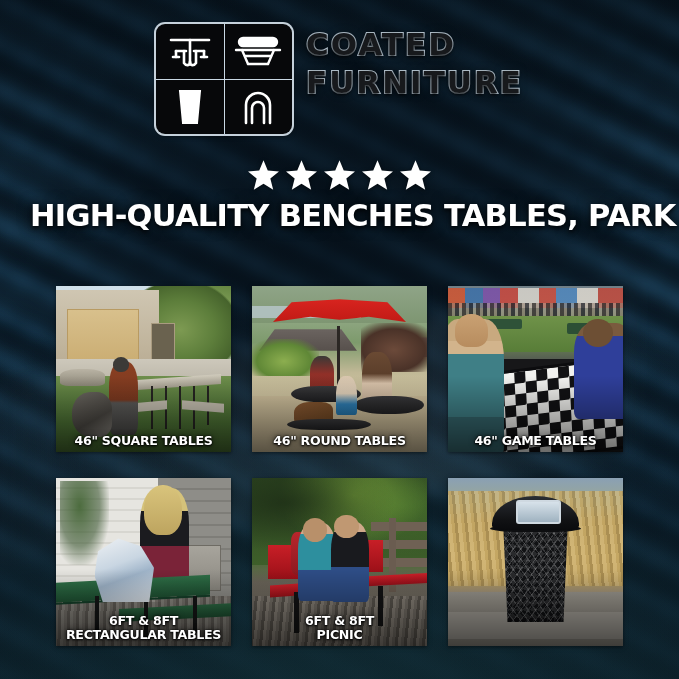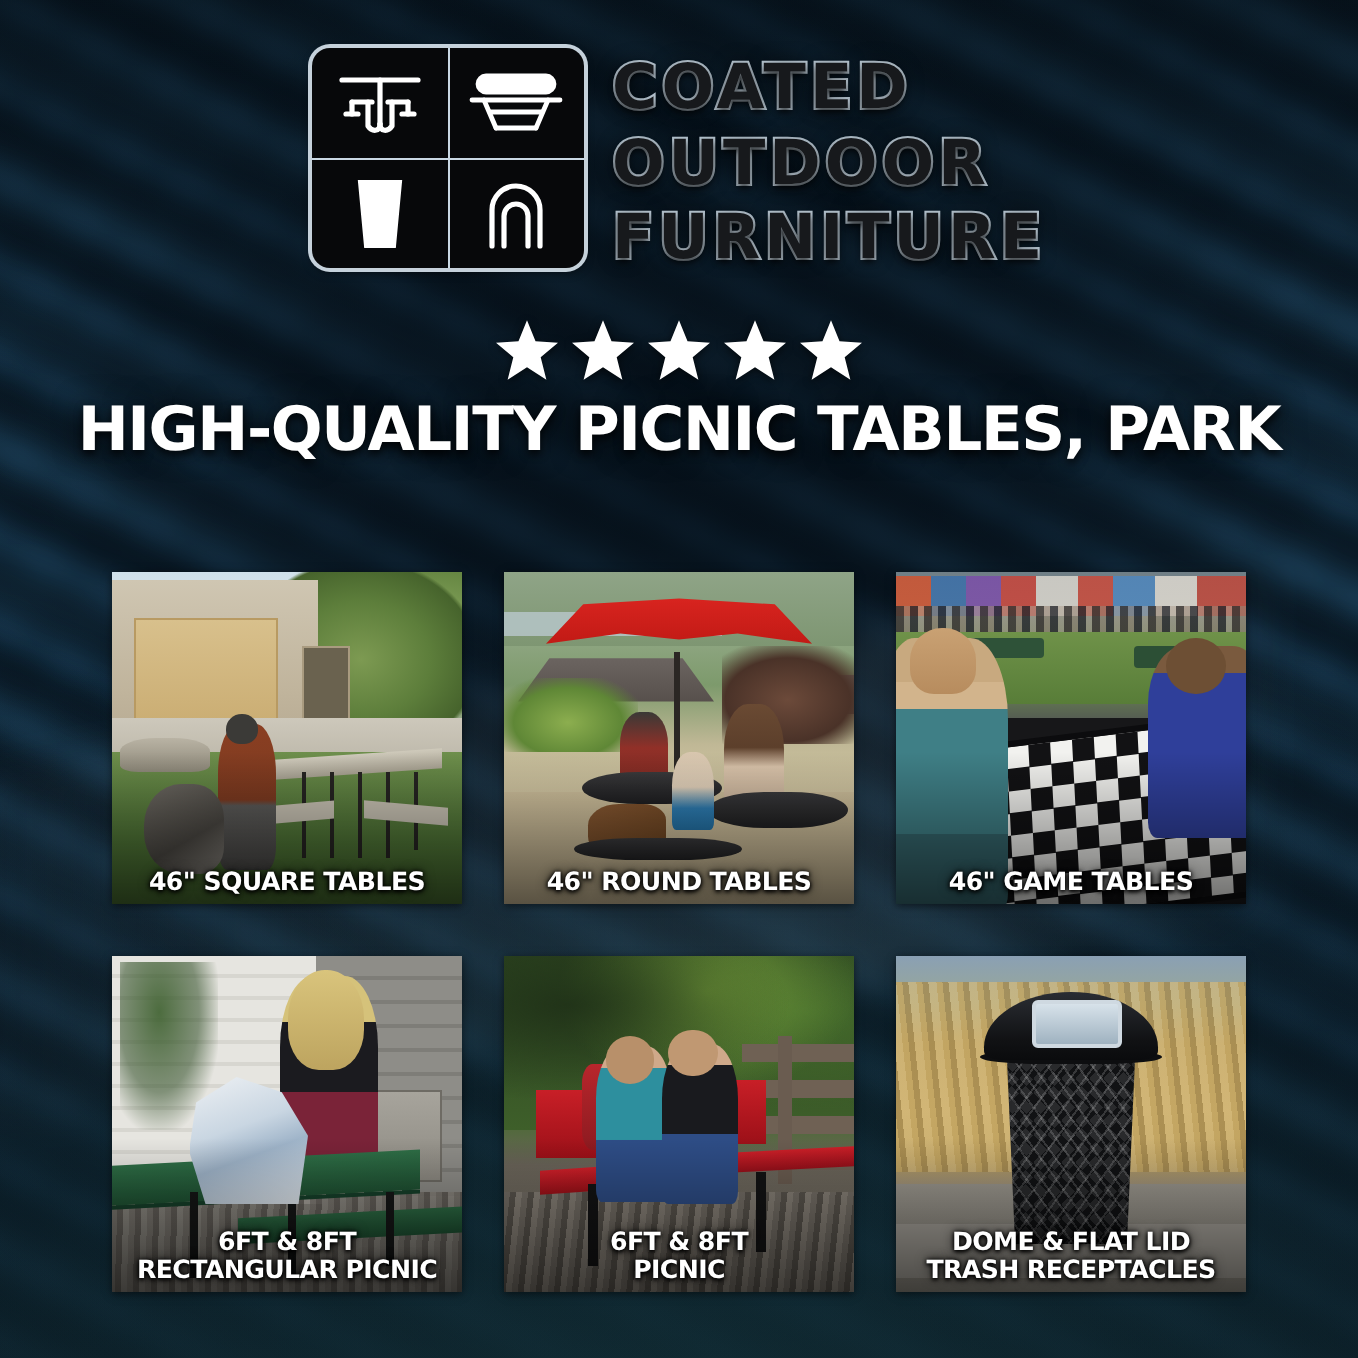--- a/index.html
+++ b/index.html
@@ -390,21 +390,20 @@
       <div class="logo-cell br">
         <svg width="52" height="42" viewBox="0 0 52 42" fill="none" stroke="#ffffff" stroke-width="2.6" stroke-linecap="round">
           <path d="M14 37 L14 19 A12 12 0 0 1 38 19 L38 37"></path>
           <path d="M20 37 L20 22 A6 6 0 0 1 32 22 L32 37"></path>
         </svg>
       </div>
     </div>
 
     <div class="wordmark">
       <div class="wm-line l1">COATED</div>
-      <div class="wm-line l2">OUTDOOR</div>
       <div class="wm-line l3">FURNITURE</div>
     </div>
   </div>
 
   <div class="stars">
     <svg class="star" viewBox="0 0 24 23">
         <polygon points="12,0 15.3,8.1 24,8.7 17.3,14.3 19.5,23 12,18.2 4.5,23 6.7,14.3 0,8.7 8.7,8.1" fill="#ffffff"></polygon>
       </svg>
     <svg class="star" viewBox="0 0 24 23">
         <polygon points="12,0 15.3,8.1 24,8.7 17.3,14.3 19.5,23 12,18.2 4.5,23 6.7,14.3 0,8.7 8.7,8.1" fill="#ffffff"></polygon>
@@ -414,21 +413,21 @@
       </svg>
     <svg class="star" viewBox="0 0 24 23">
         <polygon points="12,0 15.3,8.1 24,8.7 17.3,14.3 19.5,23 12,18.2 4.5,23 6.7,14.3 0,8.7 8.7,8.1" fill="#ffffff"></polygon>
       </svg>
     <svg class="star" viewBox="0 0 24 23">
         <polygon points="12,0 15.3,8.1 24,8.7 17.3,14.3 19.5,23 12,18.2 4.5,23 6.7,14.3 0,8.7 8.7,8.1" fill="#ffffff"></polygon>
       </svg>
   </div>
 
   <div class="headline">
-    <span class="hl-row">HIGH-QUALITY PICNIC TABLES, PARK</span>
+    <span class="hl-row">HIGH-QUALITY BENCHES TABLES, PARK</span>
   </div>
 
   <div class="grid">
 
     <div class="tile">
       <div class="scene">
         <div class="sky t1-sky"></div>
         <div class="layer t1-trees"></div>
         <div class="layer t1-bldg"></div>
         <div class="layer t1-door"></div>
@@ -516,21 +515,21 @@
         <div class="layer t4-bench"></div>
         <div class="layer t4-tbl"></div>
         <div class="layer t4-leg" style="left:22%;top:70%;height:26%;"></div>
         <div class="layer t4-leg" style="left:50%;top:70%;height:26%;"></div>
         <div class="layer t4-leg" style="left:78%;top:70%;height:22%;"></div>
         <div class="layer t4-bag"></div>
       </div>
       <div class="shade"></div>
       <div class="cap">
         <span class="cl">6FT &amp; 8FT</span>
-        <span class="cl">RECTANGULAR PICNIC</span>
+        <span class="cl">RECTANGULAR TABLES</span>
       </div>
     </div>
 
     <div class="tile">
       <div class="scene">
         <div class="sky t5-sky"></div>
         <div class="layer t5-fol"></div>
         <div class="layer t5-fence"></div>
         <div class="layer t5-post"></div>
         <div class="layer t5-grv"></div>
@@ -559,20 +558,16 @@
         <div class="layer t6-grass"></div>
         <div class="layer t6-ground"></div>
         <div class="layer t6-path"></div>
         <div class="layer t6-can"></div>
         <div class="layer t6-mesh"></div>
         <div class="layer t6-lip"></div>
         <div class="layer t6-dome"></div>
         <div class="layer t6-open"></div>
       </div>
       <div class="shade"></div>
-      <div class="cap">
-        <span class="cl">DOME &amp; FLAT LID</span>
-        <span class="cl">TRASH RECEPTACLES</span>
-      </div>
     </div>
 
   </div>
 </div>
 
 </body></html>

